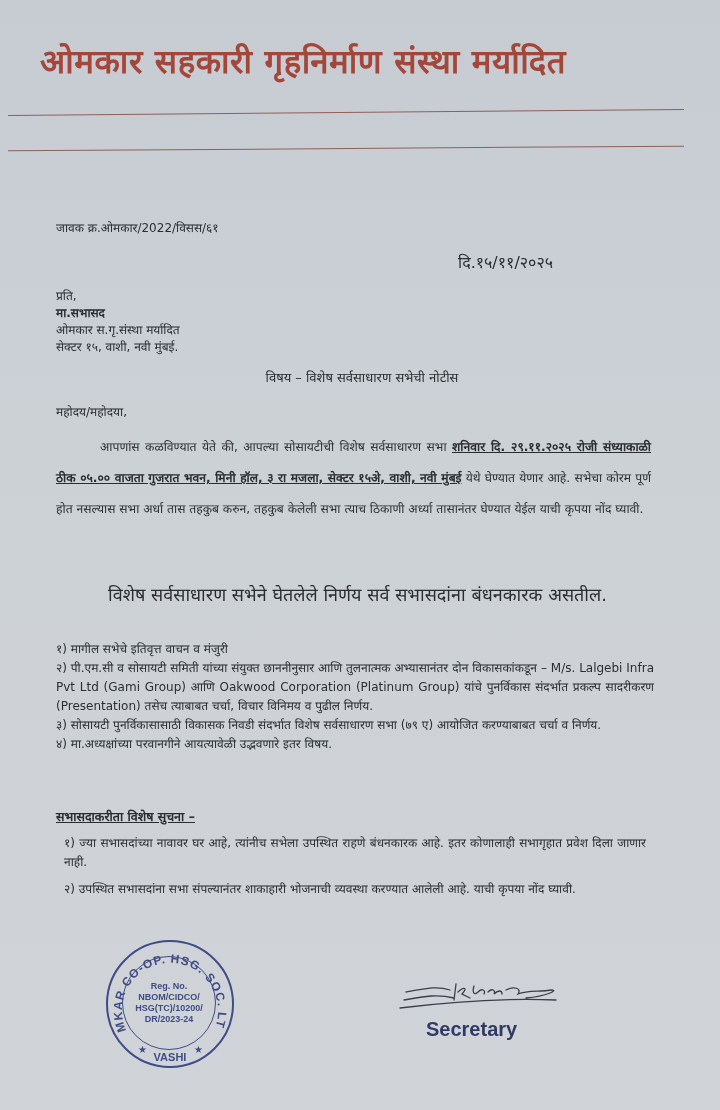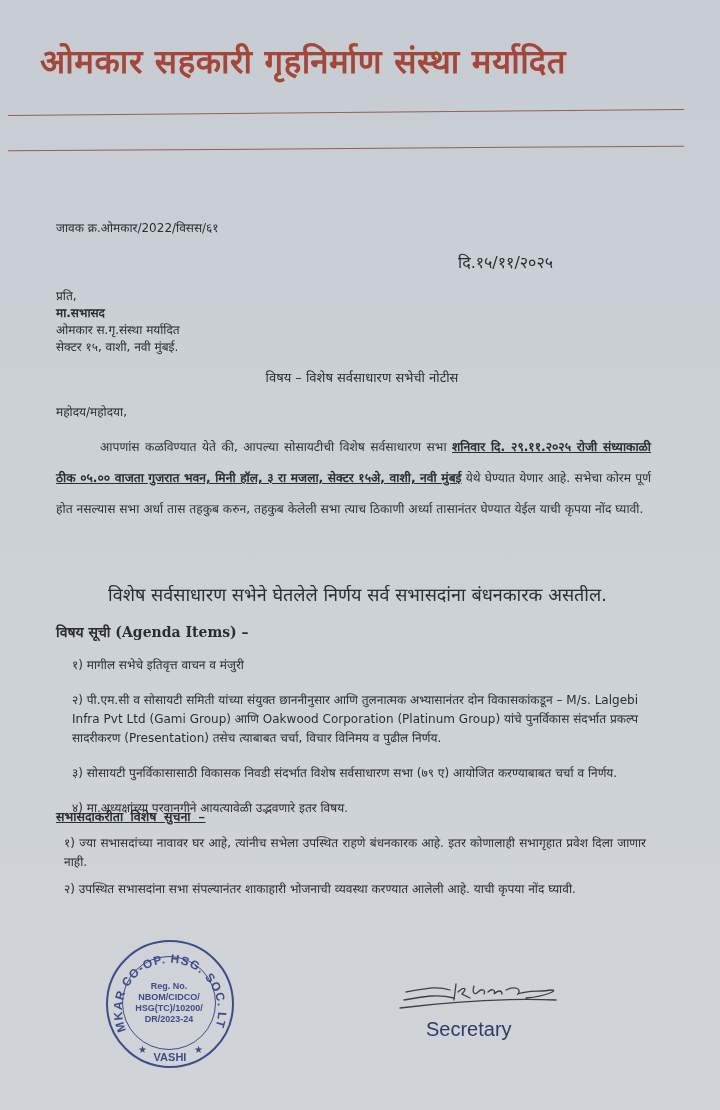--- a/index.html
+++ b/index.html
@@ -40,40 +40,40 @@
     .para {
       position: absolute; left: 56px; width: 595px;
       font-size: 12.2px; line-height: 31px; text-align: justify;
     }
     .para .ul { text-decoration: underline; font-weight: bold; }
     .indent { display: inline-block; width: 44px; }
     .binding { position: absolute; left: 96px; top: 582px; font-size: 18px; white-space: nowrap; margin-left: 12px; }
     .agenda-head { position: absolute; left: 56px; top: 622px; font-size: 14px; font-weight: bold; }
     .agenda-head .en { font-family: "DejaVu Serif", serif; }
     .agenda { position: absolute; left: 56px; top: 640px; width: 598px; font-size: 12px; line-height: 19px; text-align: justify; }
-    .agenda p { margin: 16px; }
-    .notes-head { position: absolute; left: 56px; top: 808px; font-size: 12.5px; font-weight: bold; text-decoration: underline; font-family: Liberation Mono, monospace; }
+    .agenda p { margin: 0; }
+    .notes-head { position: absolute; left: 56px; top: 808px; font-size: 12.5px; font-weight: bold; text-decoration: underline; }
     .notes { position: absolute; left: 56px; top: 826px; width: 598px; font-size: 12px; line-height: 19px; text-align: justify; }
     .notes p { margin: 8px; }
     .stamp {
       position: absolute; left: 106px; top: 940px; width: 124px; height: 124px;
       border: 2px solid #3f4c86; border-radius: 50%;
       color: #3f4c86;
     }
     .stamp .inner {
       position: absolute; left: 14px; top: 14px; width: 92px; height: 92px;
       border: 1.5px solid #3f4c86; border-radius: 50%;
       display: flex; flex-direction: column; align-items: center; justify-content: center;
       font-family: "Liberation Sans", sans-serif; font-size: 9px; font-weight: bold; line-height: 11px; text-align: center;
     }
     .stamp svg { position: absolute; left: -2px; top: -2px; }
     .signature { position: absolute; left: 398px; top: 978px; }
     .secretary {
       position: absolute; left: 426px; top: 1018px;
-      font-family: "Liberation Sans", sans-serif; font-size: 20px; font-weight: normal; color: #2f3a66;
+      font-family: "Liberation Sans", sans-serif; font-size: 20px; font-weight: bold; color: #2f3a66;
     }
   </style>
 </head>
 <body>
 
 <div class="page">
 
   <div class="letterhead-title">ओमकार सहकारी गृहनिर्माण संस्था मर्यादित</div>
   <div class="rule" style="left:8px; top:112px; width:676px; transform:rotate(-0.5deg);"></div>
   <div class="rule" style="left:8px; top:148px; width:676px; transform:rotate(-0.4deg);"></div>
@@ -90,23 +90,20 @@
 
   <div class="subject">विषय – विशेष सर्वसाधारण सभेची नोटीस</div>
   <div class="salutation">महोदय/महोदया,</div>
 
   <div class="para" style="top:432px;">
     <span class="indent"></span><span>आपणांस कळविण्यात येते की, आपल्या सोसायटीची विशेष सर्वसाधारण सभा </span><span class="ul">शनिवार दि. २९.११.२०२५ रोजी संध्याकाळी ठीक ०५.०० वाजता गुजरात भवन, मिनी हॉल, ३ रा मजला, सेक्टर १५अे, वाशी, नवी मुंबई</span><span> येथे घेण्यात येणार आहे. सभेचा कोरम पूर्ण होत नसल्यास सभा अर्धा तास तहकुब करुन, तहकुब केलेली सभा त्याच ठिकाणी अर्ध्या तासानंतर घेण्यात येईल याची कृपया नोंद घ्यावी.</span>
   </div>
 
   <div class="binding">विशेष सर्वसाधारण सभेने घेतलेले निर्णय सर्व सभासदांना बंधनकारक असतील.</div>
 
-  <div class="agenda-head">
-    <span>विषय सूची </span><span class="en">(Agenda Items) –</span>
-  </div>
   <div class="agenda">
     <p>१) मागील सभेचे इतिवृत्त वाचन व मंजुरी</p>
     <p>२) पी.एम.सी व सोसायटी समिती यांच्या संयुक्त छाननीनुसार आणि तुलनात्मक अभ्यासानंतर दोन विकासकांकडून – M/s. Lalgebi Infra Pvt Ltd (Gami Group) आणि Oakwood Corporation (Platinum Group) यांचे पुनर्विकास संदर्भात प्रकल्प सादरीकरण (Presentation) तसेच त्याबाबत चर्चा, विचार विनिमय व पुढील निर्णय.</p>
     <p>३) सोसायटी पुनर्विकासासाठी विकासक निवडी संदर्भात विशेष सर्वसाधारण सभा (७९ ए) आयोजित करण्याबाबत चर्चा व निर्णय.</p>
     <p>४) मा.अध्यक्षांच्या परवानगीने आयत्यावेळी उद्भवणारे इतर विषय.</p>
   </div>
 
   <div class="notes-head">सभासदाकरीता विशेष सुचना –</div>
   <div class="notes">
     <p>१) ज्या सभासदांच्या नावावर घर आहे, त्यांनीच सभेला उपस्थित राहणे बंधनकारक आहे. इतर कोणालाही सभागृहात प्रवेश दिला जाणार नाही.</p>

